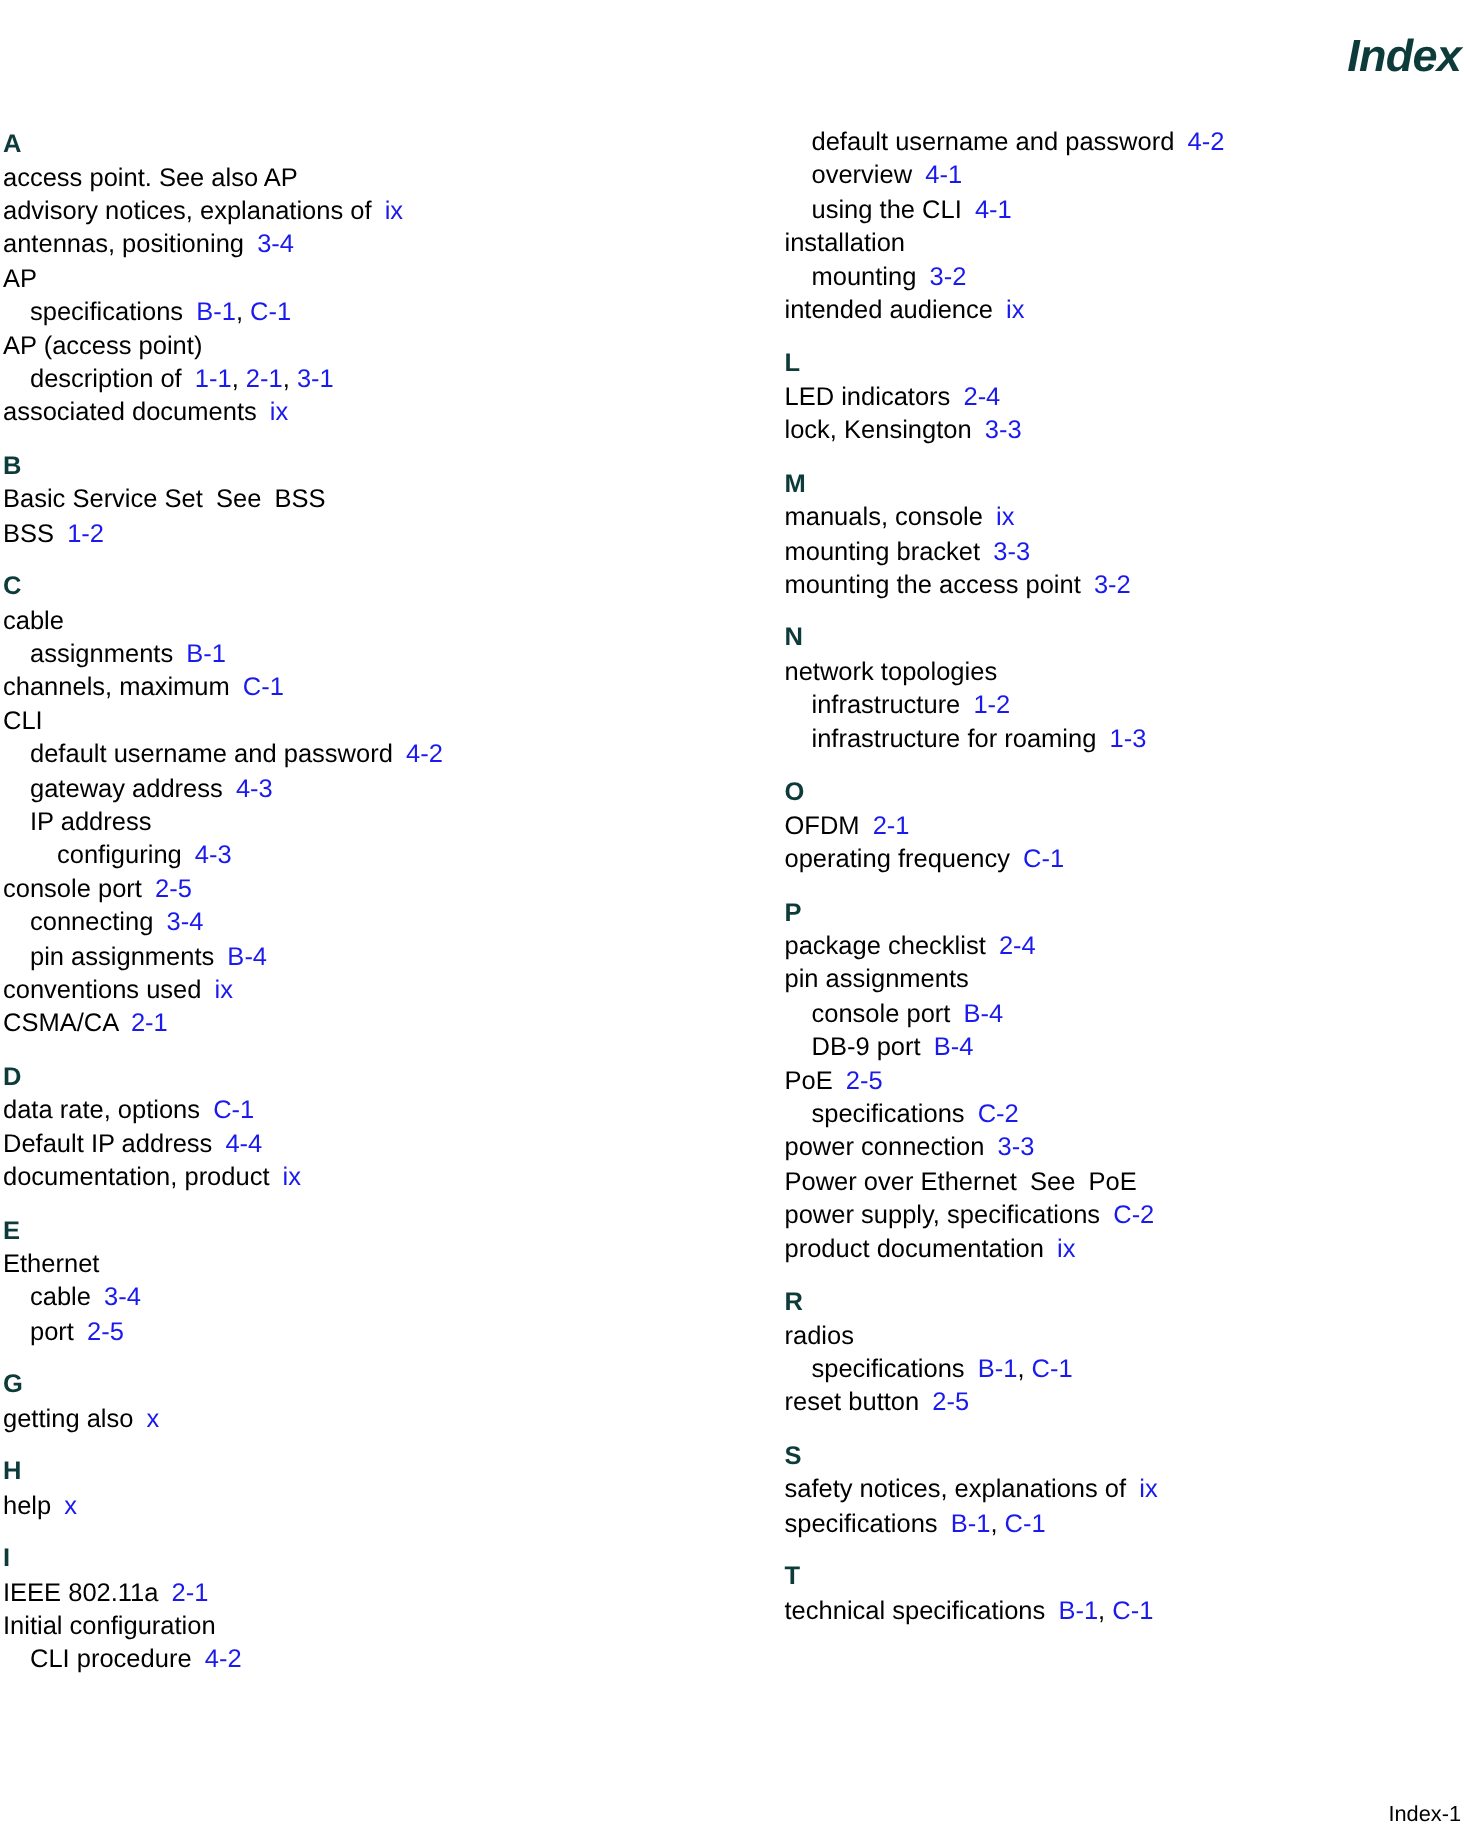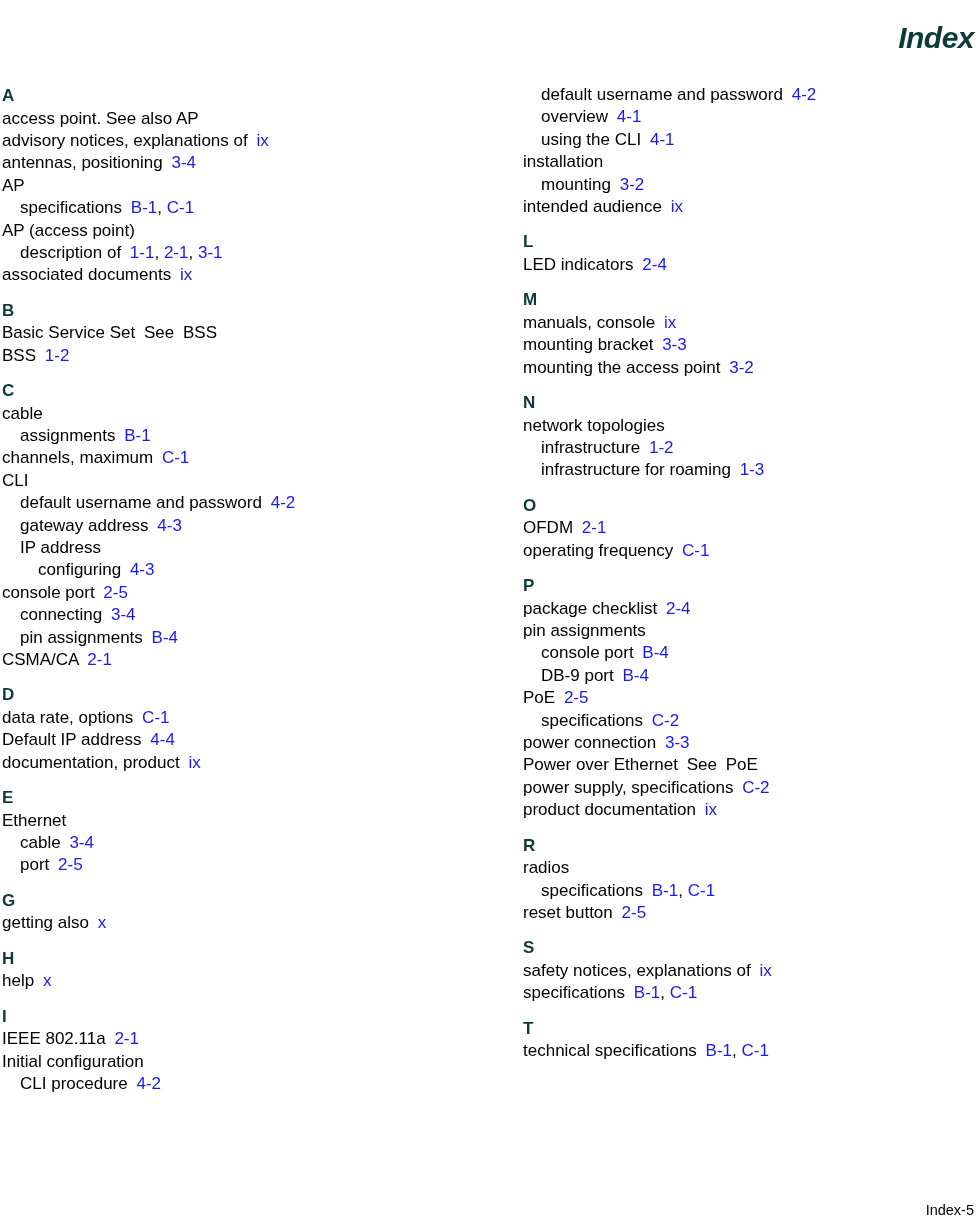--- a/index.html
+++ b/index.html
@@ -133,20 +133,21 @@
           <div class="entry lvl-1"><span class="entry-term">assignments</span> <span class="term-gap"></span><span class="refs"><span class="ref">B-1</span></span></div>
           <div class="entry lvl-0"><span class="entry-term">channels, maximum</span> <span class="term-gap"></span><span class="refs"><span class="ref">C-1</span></span></div>
           <div class="entry lvl-0"><span class="entry-term">CLI</span></div>
           <div class="entry lvl-1"><span class="entry-term">default username and password</span> <span class="term-gap"></span><span class="refs"><span class="ref">4-2</span></span></div>
           <div class="entry lvl-1"><span class="entry-term">gateway address</span> <span class="term-gap"></span><span class="refs"><span class="ref">4-3</span></span></div>
           <div class="entry lvl-1"><span class="entry-term">IP address</span></div>
           <div class="entry lvl-2"><span class="entry-term">configuring</span> <span class="term-gap"></span><span class="refs"><span class="ref">4-3</span></span></div>
           <div class="entry lvl-0"><span class="entry-term">console port</span> <span class="term-gap"></span><span class="refs"><span class="ref">2-5</span></span></div>
           <div class="entry lvl-1"><span class="entry-term">connecting</span> <span class="term-gap"></span><span class="refs"><span class="ref">3-4</span></span></div>
           <div class="entry lvl-1"><span class="entry-term">pin assignments</span> <span class="term-gap"></span><span class="refs"><span class="ref">B-4</span></span></div>
+          <div class="entry lvl-0"><span class="entry-term">conventions used</span> <span class="term-gap"></span><span class="refs"><span class="ref">ix</span></span></div>
           <div class="entry lvl-0"><span class="entry-term">CSMA/CA</span> <span class="term-gap"></span><span class="refs"><span class="ref">2-1</span></span></div>
         </div>
         <div class="index-section">
           <div class="section-letter">D</div>
           <div class="entry lvl-0"><span class="entry-term">data rate, options</span> <span class="term-gap"></span><span class="refs"><span class="ref">C-1</span></span></div>
           <div class="entry lvl-0"><span class="entry-term">Default IP address</span> <span class="term-gap"></span><span class="refs"><span class="ref">4-4</span></span></div>
           <div class="entry lvl-0"><span class="entry-term">documentation, product</span> <span class="term-gap"></span><span class="refs"><span class="ref">ix</span></span></div>
         </div>
         <div class="index-section">
           <div class="section-letter">E</div>
@@ -174,20 +175,21 @@
           <div class="entry lvl-1"><span class="entry-term">default username and password</span> <span class="term-gap"></span><span class="refs"><span class="ref">4-2</span></span></div>
           <div class="entry lvl-1"><span class="entry-term">overview</span> <span class="term-gap"></span><span class="refs"><span class="ref">4-1</span></span></div>
           <div class="entry lvl-1"><span class="entry-term">using the CLI</span> <span class="term-gap"></span><span class="refs"><span class="ref">4-1</span></span></div>
           <div class="entry lvl-0"><span class="entry-term">installation</span></div>
           <div class="entry lvl-1"><span class="entry-term">mounting</span> <span class="term-gap"></span><span class="refs"><span class="ref">3-2</span></span></div>
           <div class="entry lvl-0"><span class="entry-term">intended audience</span> <span class="term-gap"></span><span class="refs"><span class="ref">ix</span></span></div>
         </div>
         <div class="index-section">
           <div class="section-letter">L</div>
           <div class="entry lvl-0"><span class="entry-term">LED indicators</span> <span class="term-gap"></span><span class="refs"><span class="ref">2-4</span></span></div>
+          <div class="entry lvl-0"><span class="entry-term">lock, Kensington</span> <span class="term-gap"></span><span class="refs"><span class="ref">3-3</span></span></div>
         </div>
         <div class="index-section">
           <div class="section-letter">M</div>
           <div class="entry lvl-0"><span class="entry-term">manuals, console</span> <span class="term-gap"></span><span class="refs"><span class="ref">ix</span></span></div>
           <div class="entry lvl-0"><span class="entry-term">mounting bracket</span> <span class="term-gap"></span><span class="refs"><span class="ref">3-3</span></span></div>
           <div class="entry lvl-0"><span class="entry-term">mounting the access point</span> <span class="term-gap"></span><span class="refs"><span class="ref">3-2</span></span></div>
         </div>
         <div class="index-section">
           <div class="section-letter">N</div>
           <div class="entry lvl-0"><span class="entry-term">network topologies</span></div>
@@ -223,15 +225,15 @@
           <div class="entry lvl-0"><span class="entry-term">safety notices, explanations of</span> <span class="term-gap"></span><span class="refs"><span class="ref">ix</span></span></div>
           <div class="entry lvl-0"><span class="entry-term">specifications</span> <span class="term-gap"></span><span class="refs"><span class="ref">B-1</span><span class="ref-sep">, </span><span class="ref">C-1</span></span></div>
         </div>
         <div class="index-section">
           <div class="section-letter">T</div>
           <div class="entry lvl-0"><span class="entry-term">technical specifications</span> <span class="term-gap"></span><span class="refs"><span class="ref">B-1</span><span class="ref-sep">, </span><span class="ref">C-1</span></span></div>
         </div>
       </div>
   </div>
 
-  <div class="footer">Index-5</div>
+  <div class="footer">Index-1</div>
 
 </div>
 
 </body></html>

